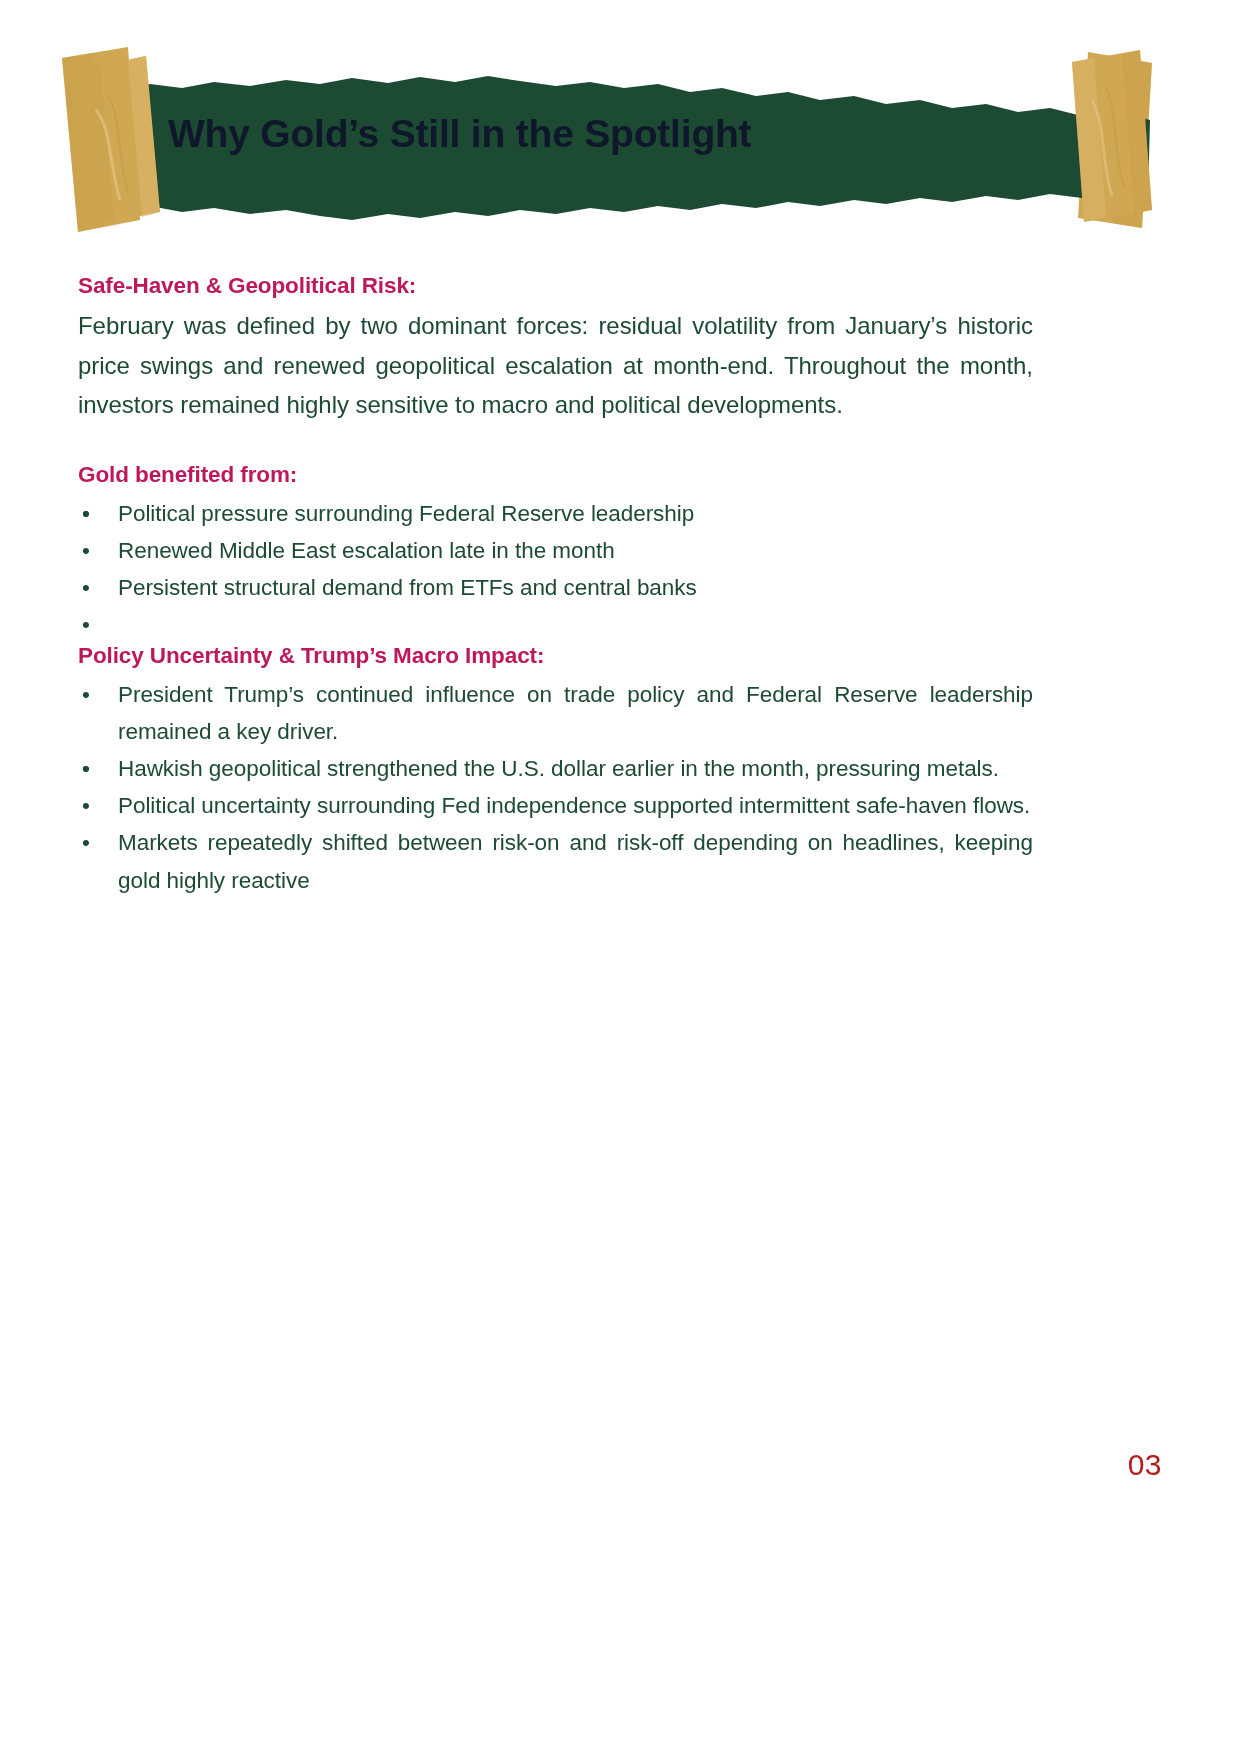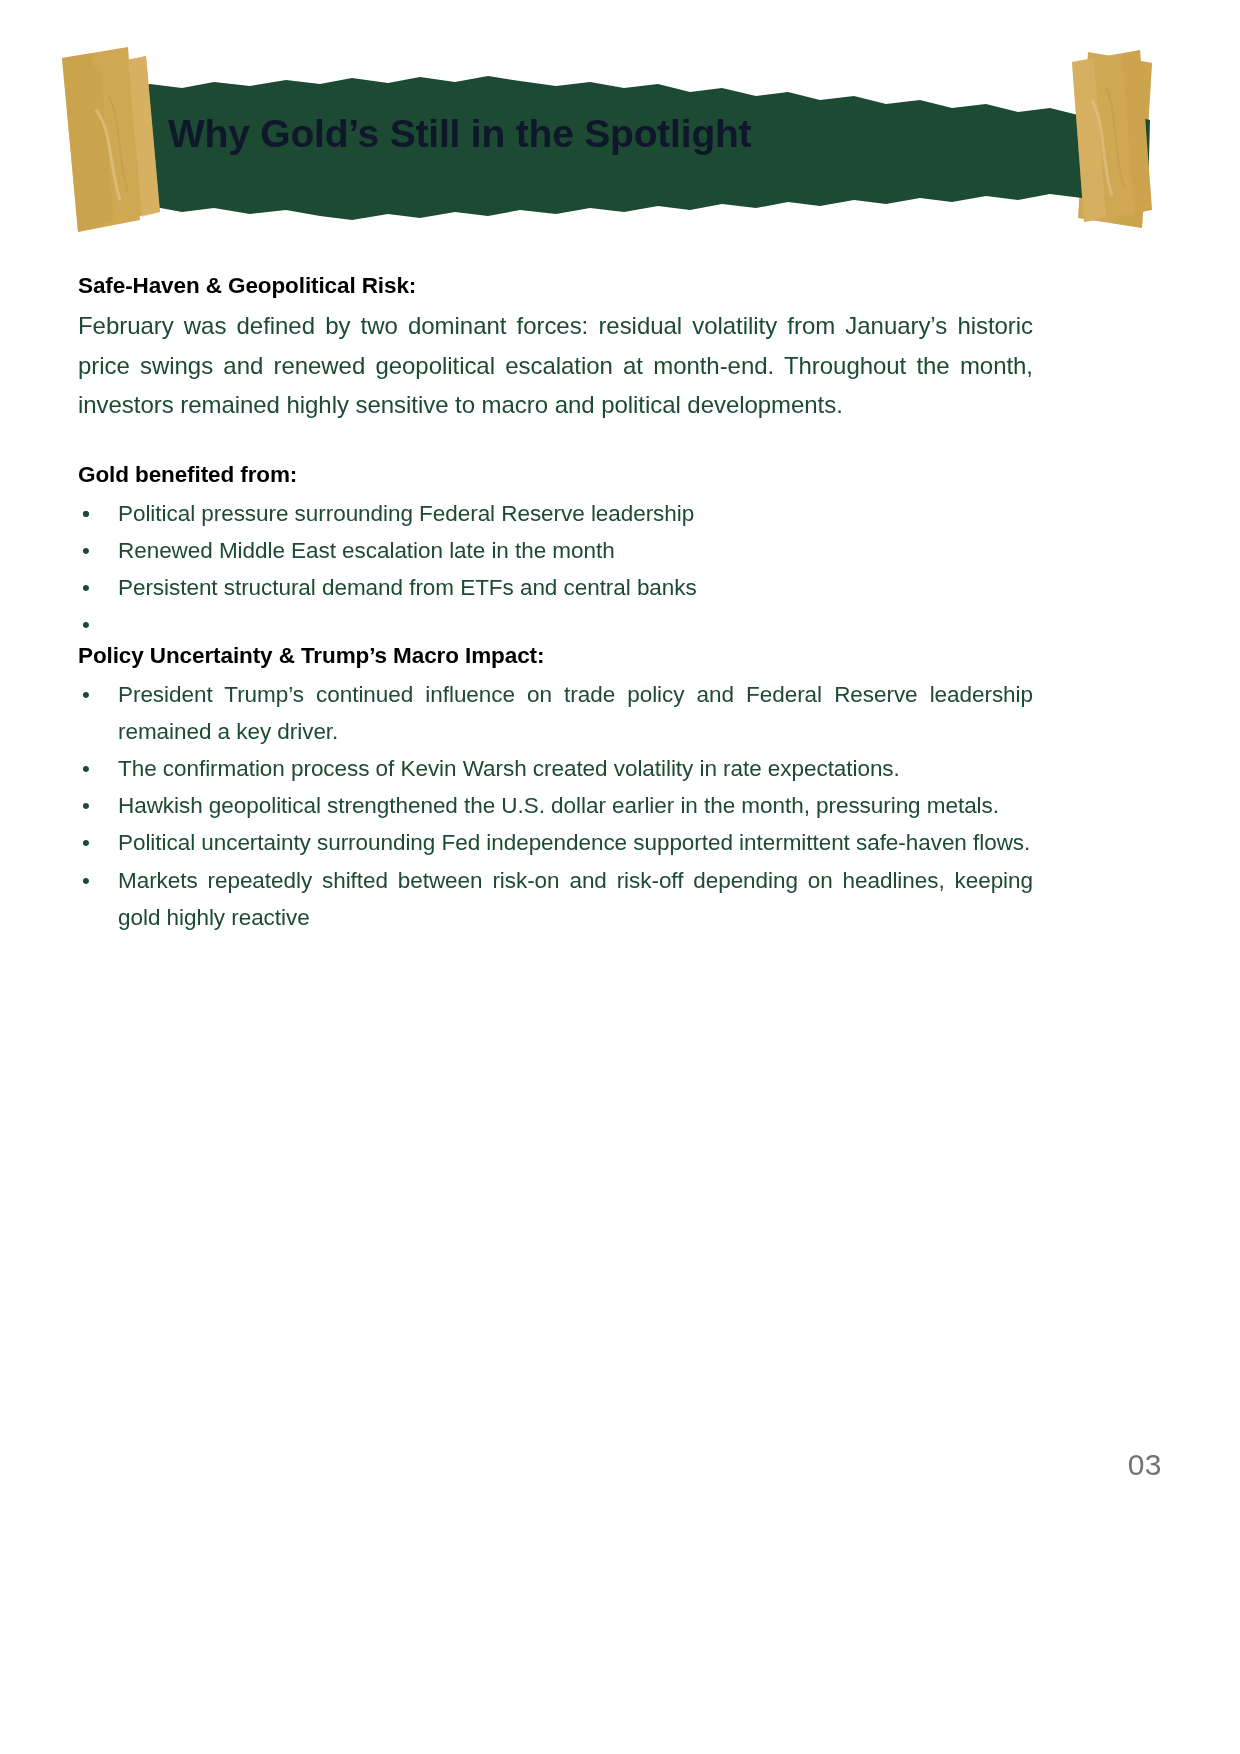--- a/index.html
+++ b/index.html
@@ -55,21 +55,21 @@
   .section {
     margin-bottom: 0;
   }
   .section-gap {
     height: 34px;
   }
 
   .heading {
     font-size: 22.5px;
     font-weight: bold;
-    color: #000000;
+    color: #be185d;
     line-height: 1.42;
     margin: 0 0 4px 0;
     letter-spacing: -0.1px;
   }
 
   .para {
     font-size: 24px;
     line-height: 1.65;
     color: #1d4a33;
     margin: 0;
@@ -105,21 +105,21 @@
     color: #1d4a33;
   }
 
   
   .page-number {
     position: absolute;
     right: 78px;
     top: 1448px;
     font-size: 30px;
     font-weight: normal;
-    color: #737373;
+    color: #b91c1c;
     letter-spacing: 0.5px;
   }
 </style>
 </head>
 <body>
 
 <div class="banner-wrap">
   <svg class="banner-svg" viewBox="0 0 1240 250" preserveAspectRatio="none">
     <defs>
       <linearGradient id="tapeGradL" x1="0" y1="0" x2="1" y2="0.3">
@@ -215,21 +215,20 @@
 
   <div class="section">
     <div class="heading">Policy Uncertainty &amp; Trump’s Macro Impact:</div>
     <ul class="bullets">
       <li class="justify">
         <span class="dot">•</span>
         <span>President Trump’s continued influence on trade policy and Federal Reserve leadership remained a key driver.</span>
       </li>
       <li>
         <span class="dot">•</span>
-        <span>The confirmation process of Kevin Warsh created volatility in rate expectations.</span>
       </li>
       <li class="justify">
         <span class="dot">•</span>
         <span>Hawkish geopolitical strengthened the U.S. dollar earlier in the month, pressuring metals.</span>
       </li>
       <li class="justify">
         <span class="dot">•</span>
         <span>Political uncertainty surrounding Fed independence supported intermittent safe-haven flows.</span>
       </li>
       <li class="justify">

